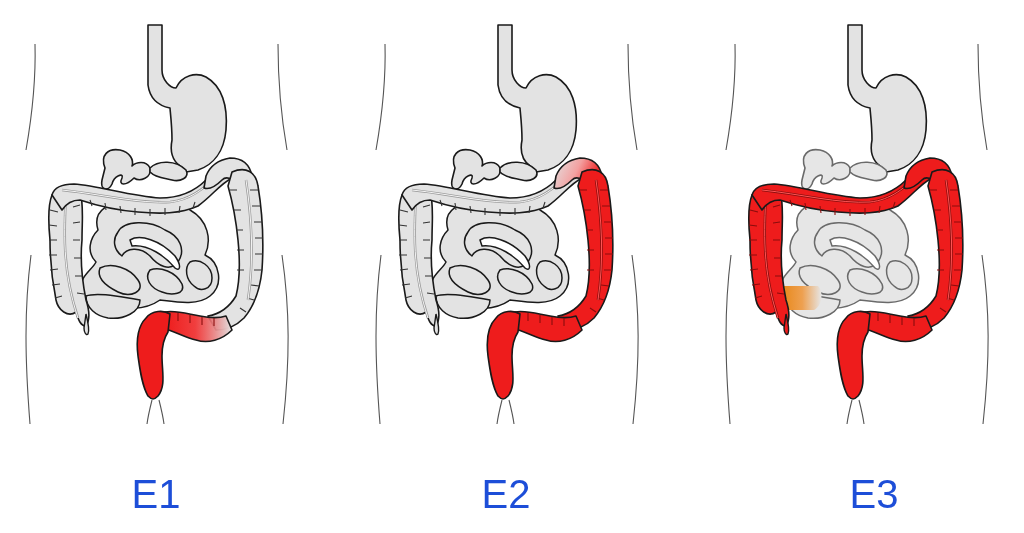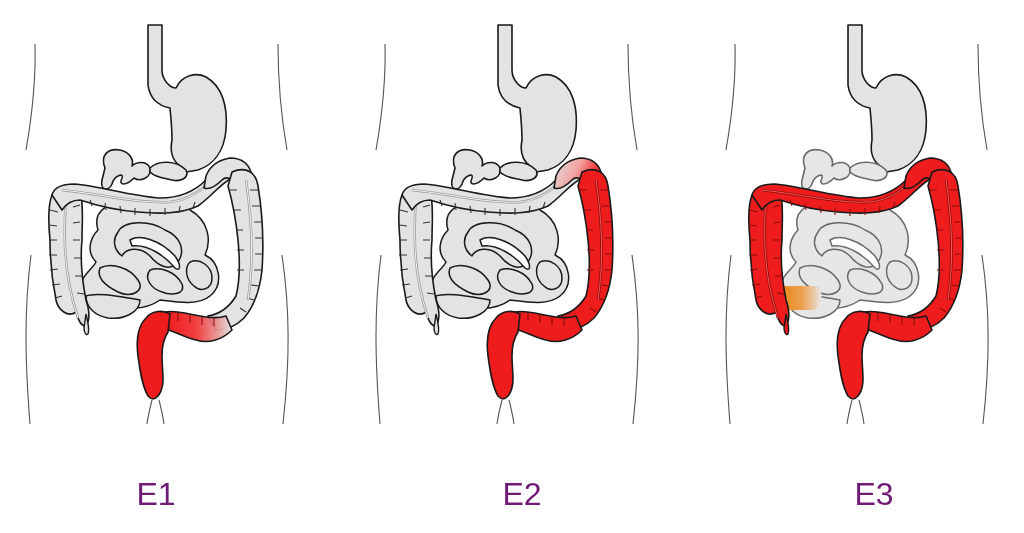--- a/index.html
+++ b/index.html
@@ -2,21 +2,21 @@
 <html><head>
 <meta charset="utf-8">
 <style>
   html, body { margin: 0; padding: 0; background: #ffffff; }
   body { width: 1024px; height: 533px; overflow: hidden; position: relative;
          font-family: "Liberation Sans", sans-serif; }
   .diagram { position: absolute; left: 0; top: 0; width: 1024px; height: 533px; }
   .panel { position: absolute; top: 0; width: 340px; height: 533px; }
   .panel svg { position: absolute; left: 0; top: 0; }
   .label { position: absolute; top: 474px; width: 120px; text-align: center;
-           font-size: 32px; color: #701a75; letter-spacing: 0; line-height: 40px; }
+           font-size: 40px; color: #1d4ed8; letter-spacing: 0; line-height: 40px; }
 </style>
 </head>
 <body>
 
 <div class="diagram">
   <div class="panel" id="panel-0" style="left:0px">
       <div>
 <svg xmlns="http://www.w3.org/2000/svg" width="340" height="533" viewBox="0 0 340 533">
   <defs>
     <linearGradient id="g0-sigfade" x1="0" y1="0" x2="1" y2="0">
@@ -224,21 +224,21 @@
     <path d="M165 312 C176 310 188 314 200 316 C210 318 220 318 226 316
              L232 330 C222 340 208 344 196 340 C186 338 176 332 168 330 Z" fill="#ee1c1c" stroke="#1a1a1a" stroke-width="1.6" stroke-linejoin="round"></path>
     <path d="M178 313 l0 8 M190 315 l0 8 M202 317 l0 8 M214 318 l0 8 " fill="none" stroke="#8a0d0d" stroke-width="1.1"></path>
   </g>
 
   <path d="M146 318 C152 310 164 310 170 314 L168 332
         C164 338 162 346 162 356 C162 372 166 386 158 396 C154 400 152 400 148 396
         C142 386 140 370 138 356 C136 340 138 326 146 318 Z" fill="#ee1c1c" stroke="#1a1a1a" stroke-width="1.6" stroke-linejoin="round"></path>
 </svg>
       </div>
-    <div class="label" style="left:112px">E2</div>
+    <div class="label" style="left:96px">E2</div>
   </div>
   <div class="panel" id="panel-2" style="left:700px">
       <div>
 <svg xmlns="http://www.w3.org/2000/svg" width="340" height="533" viewBox="0 0 340 533">
   <defs>
     <linearGradient id="g2-sigfade" x1="0" y1="0" x2="1" y2="0">
       <stop offset="0" stop-color="#ee1c1c"></stop>
       <stop offset="0.45" stop-color="#ee1c1c" stop-opacity="0.85"></stop>
       <stop offset="1" stop-color="#e3e3e3"></stop>
     </linearGradient>

